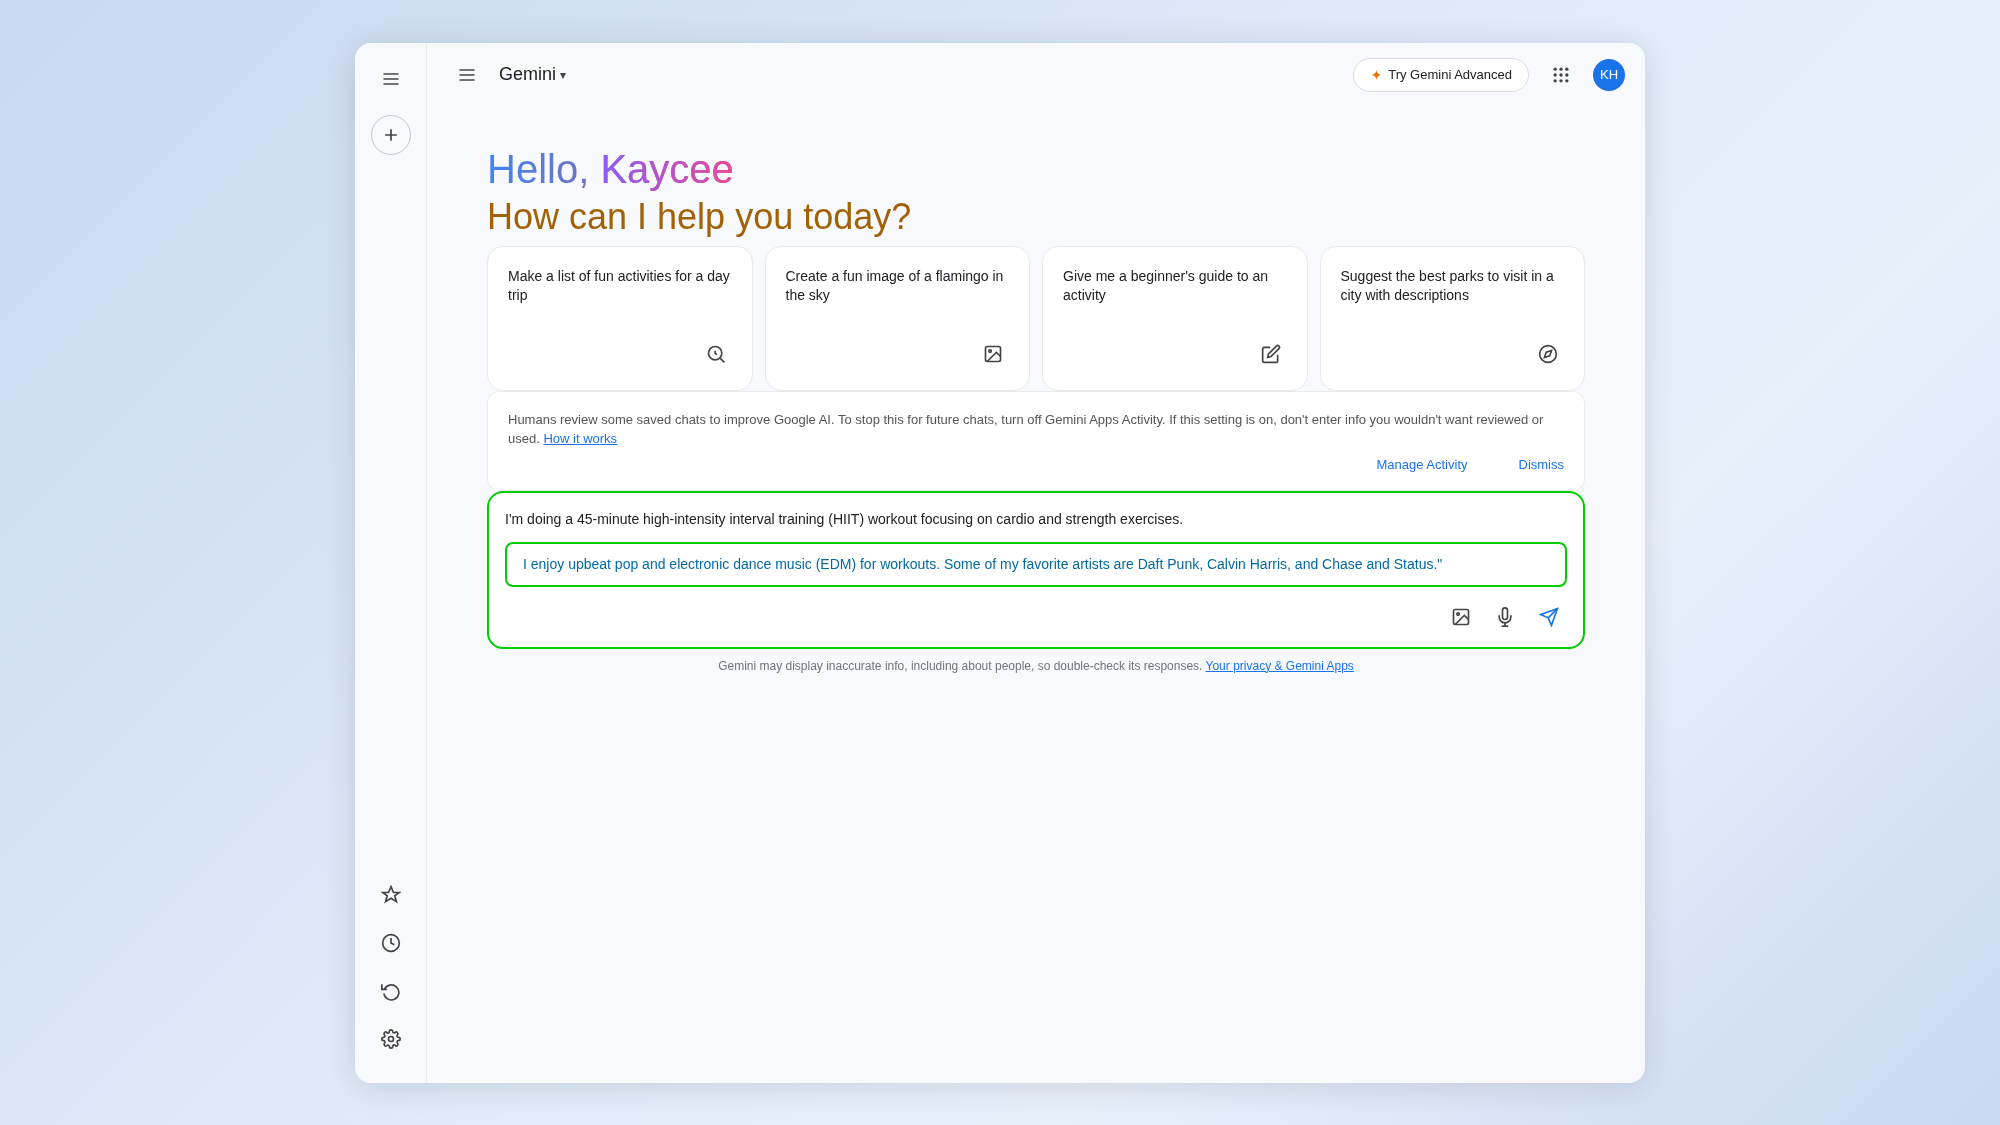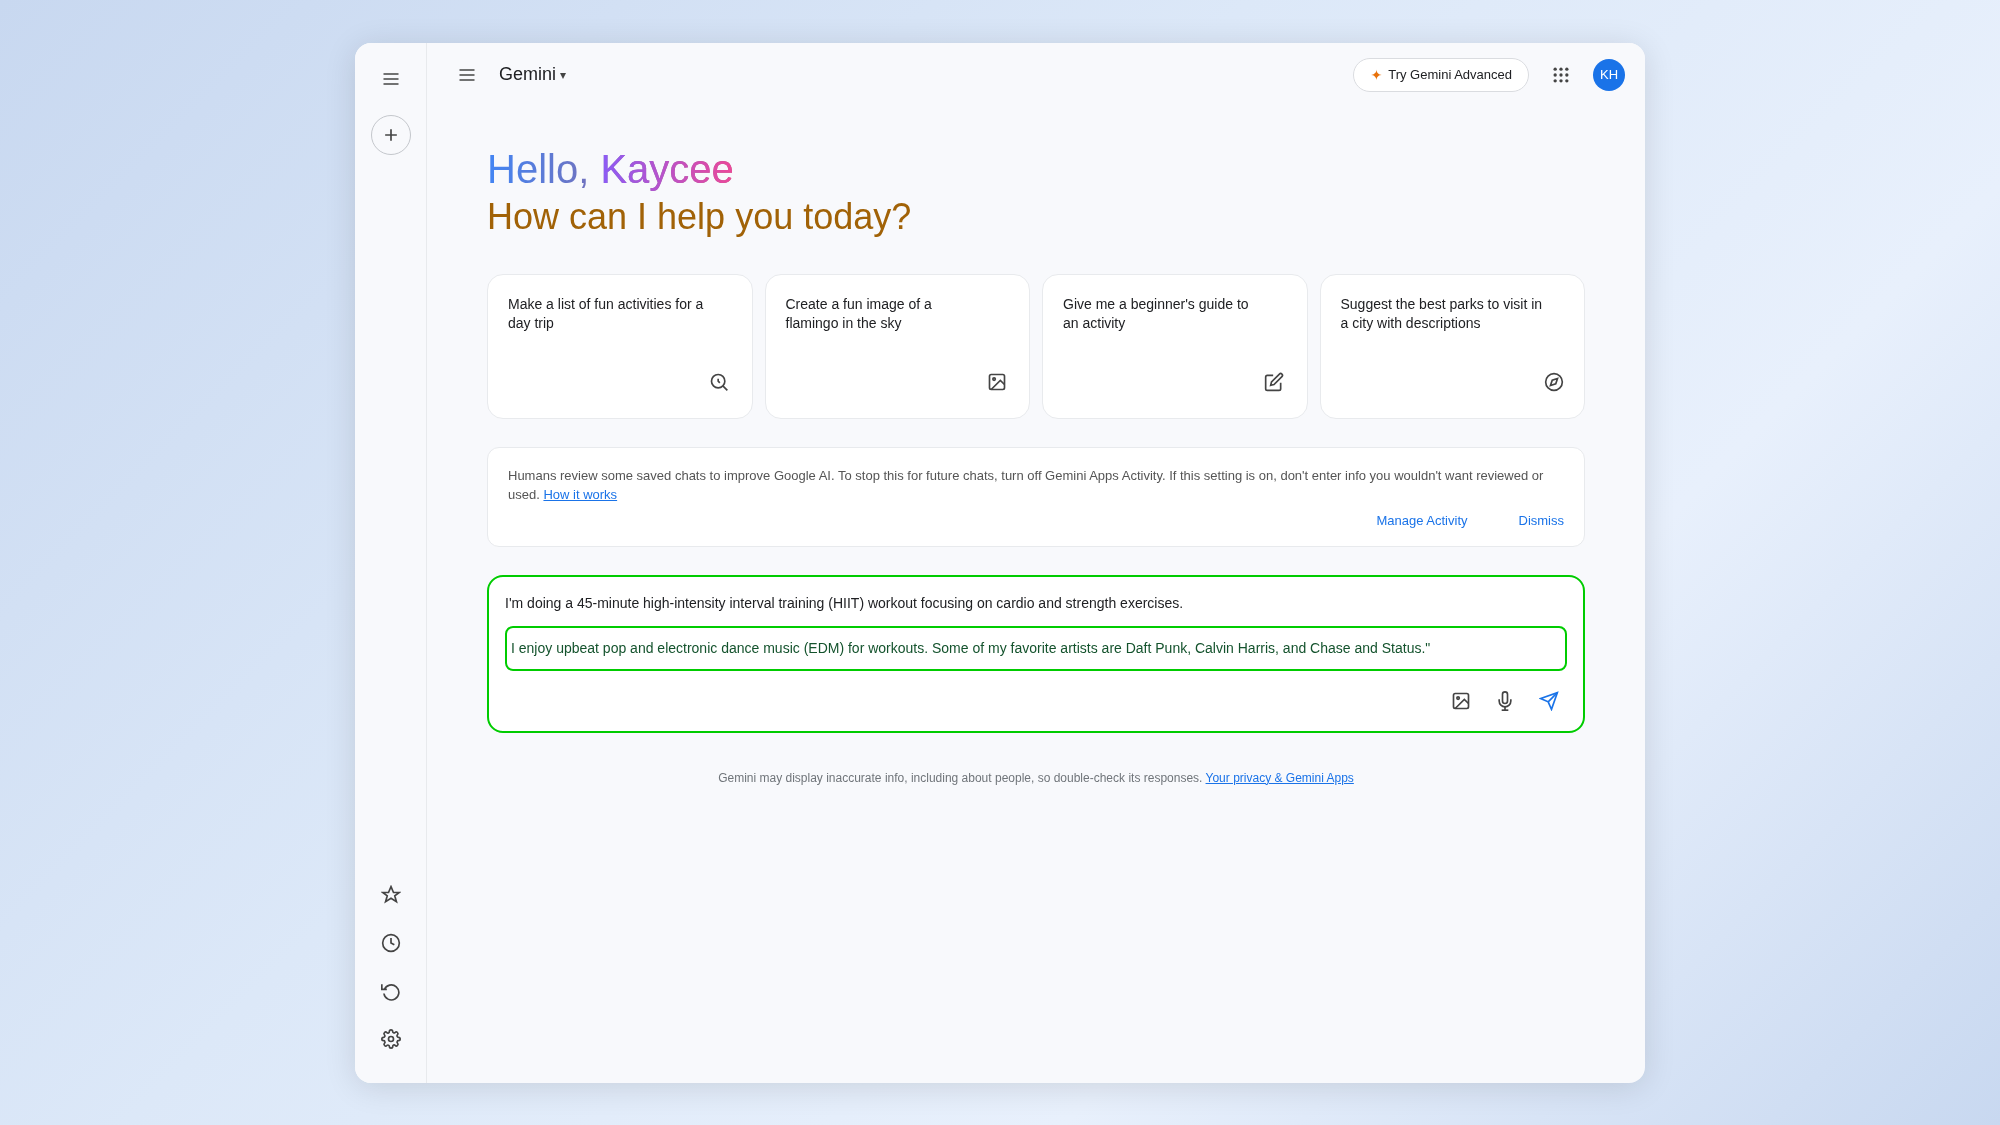--- a/index.html
+++ b/index.html
@@ -181,21 +181,20 @@
       cursor: pointer;
     }
 
     
     .content {
       flex: 1;
       overflow-y: auto;
       padding: 40px 60px;
       display: flex;
       flex-direction: column;
-      gap: 28px;
     }
     .greeting-section {
       text-align: left;
     }
     .greeting-hello {
       font-size: 40px;
       font-weight: 400;
       background: linear-gradient(90deg, #4285f4, #ea4335, #fbbc04, #34a853);
       -webkit-background-clip: text;
       -webkit-text-fill-color: transparent;
@@ -219,20 +218,21 @@
       display: flex;
       gap: 12px;
       margin-top: 8px;
     }
     .card {
       flex: 1;
       background: white;
       border-radius: 16px;
       padding: 20px;
       display: flex;
+      flex-direction: column;
       justify-content: space-between;
       min-height: 145px;
       cursor: pointer;
       border: 1px solid #e8eaed;
       transition: box-shadow 0.2s;
     }
     .card-text {
       font-size: 14px;
       color: #202124;
       line-height: 1.4;
@@ -287,25 +287,25 @@
       padding: 16px 16px 12px 16px;
     }
     .chat-first-message {
       font-size: 14px;
       color: #202124;
       line-height: 1.5;
       margin-bottom: 12px;
     }
     .chat-highlighted-text {
       font-size: 14px;
-      color: #14532d;
+      color: #0369a1;
       line-height: 1.5;
       border: 2px solid #00cc00;
       border-radius: 8px;
-      padding: 10px 4px;
+      padding: 10px 16px;
       background: white;
       margin-bottom: 12px;
     }
     .chat-actions {
       display: flex;
       justify-content: flex-end;
       gap: 8px;
       align-items: center;
     }
     .chat-action-btn {

